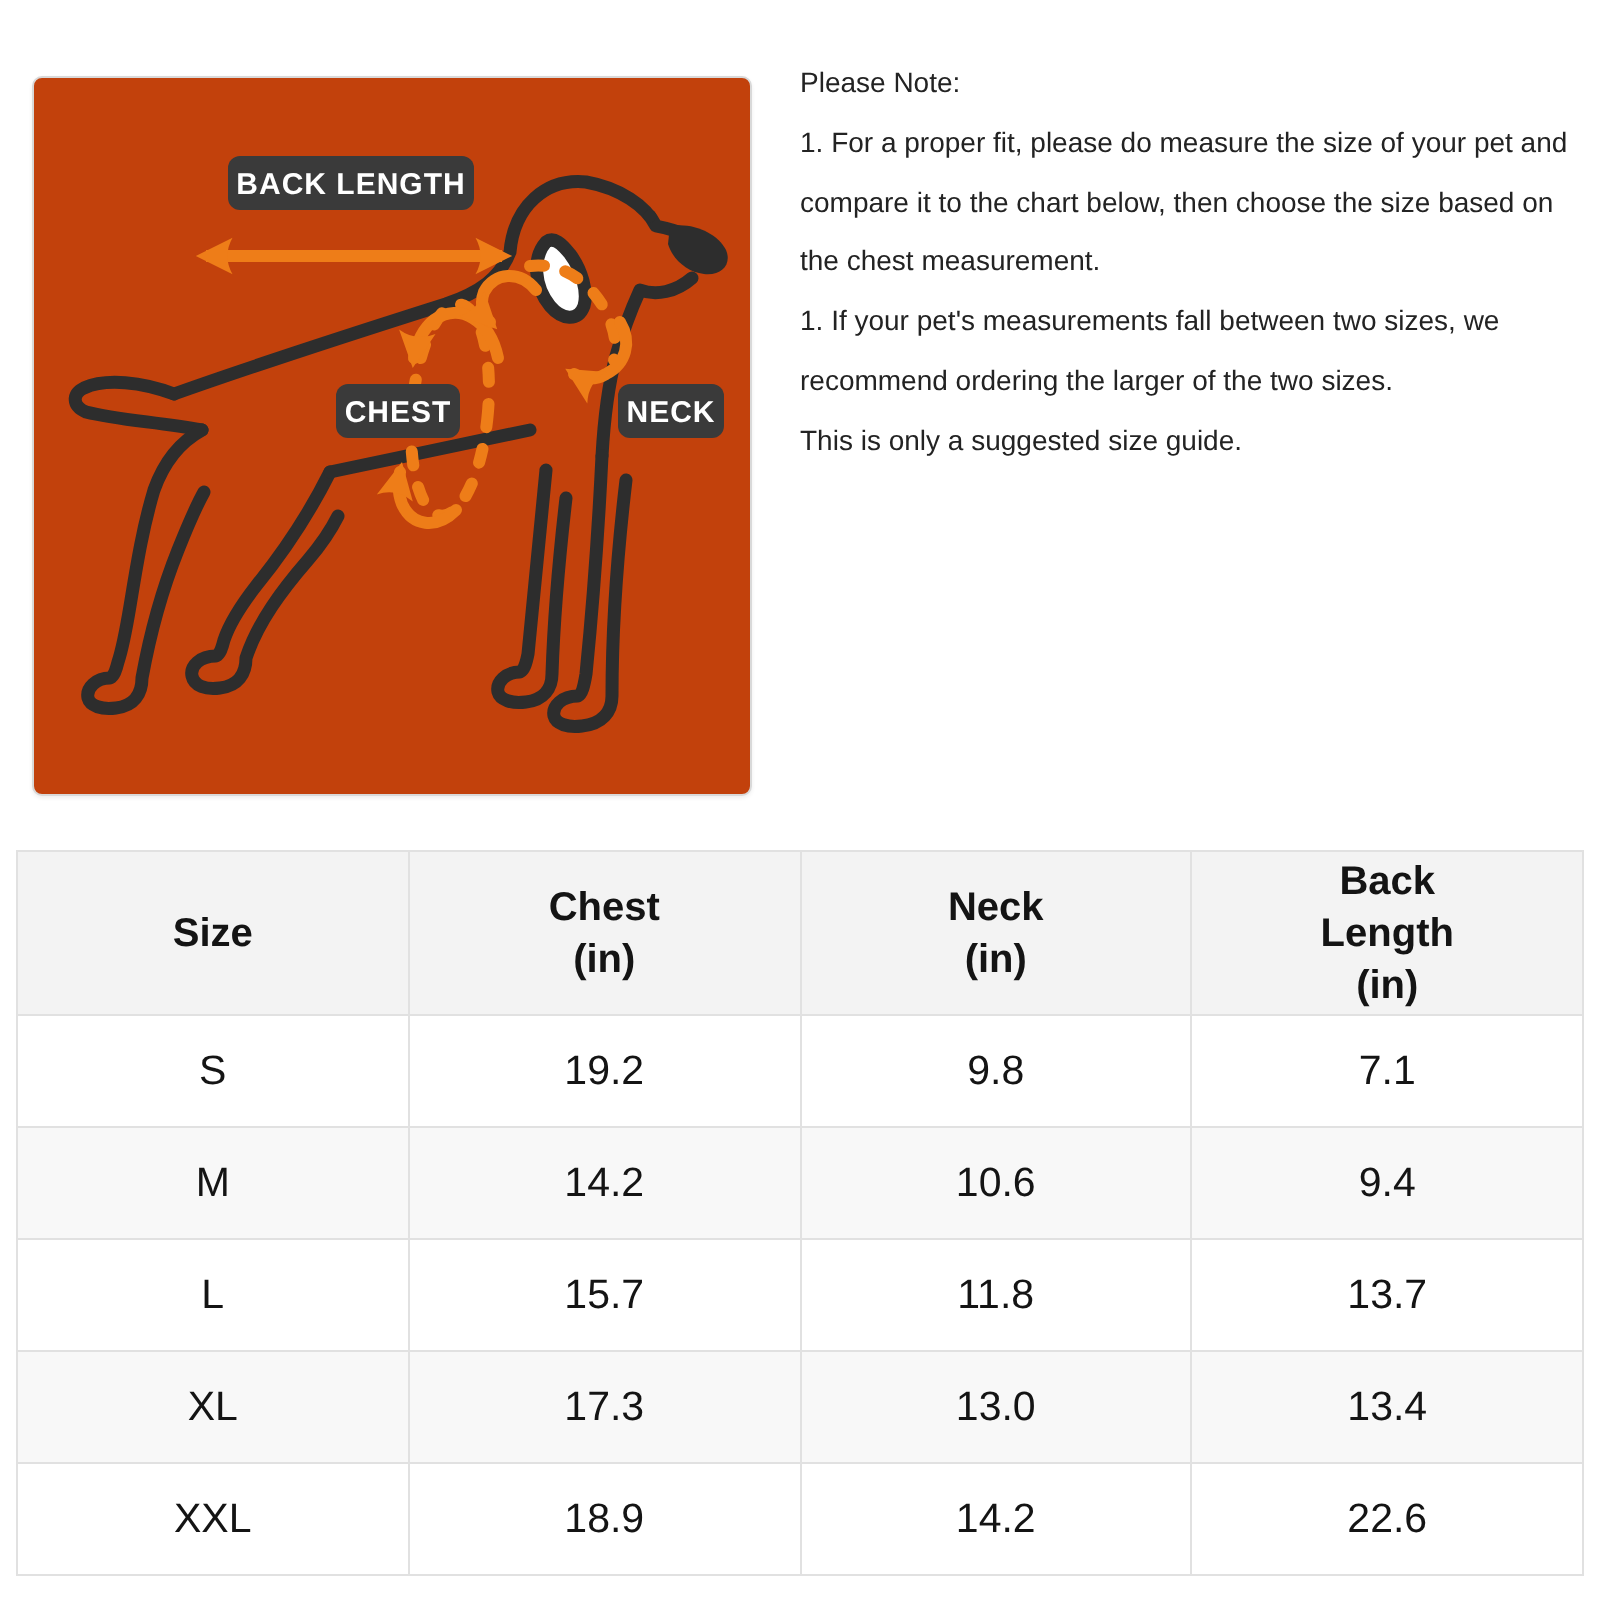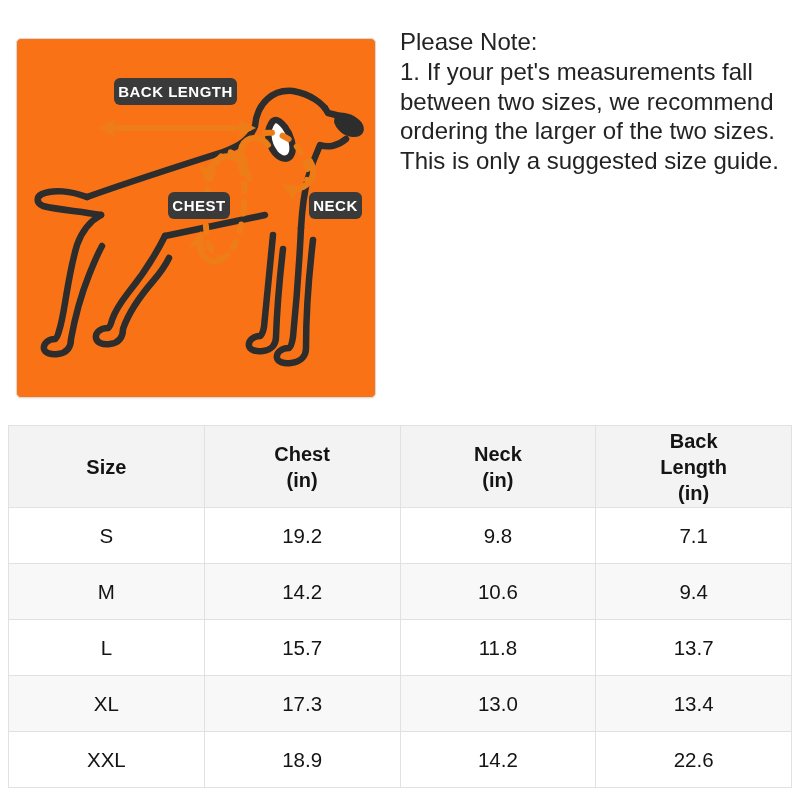--- a/index.html
+++ b/index.html
@@ -3,32 +3,32 @@
 <meta charset="utf-8">
 <style>
   html,body { margin:0; padding:0; background:#ffffff; }
   .canvas {
     position:relative; width:800px; height:800px; background:#ffffff; overflow:hidden;
     font-family:"Liberation Sans", sans-serif;
   }
   
   .diagram-box {
     position:absolute; left:16px; top:38px; width:360px; height:360px;
-    border:1px solid #d9d9d9; border-radius:5px; background:#f97316;
+    border:1px solid #d9d9d9; border-radius:5px; background:#c2410c;
     box-shadow:0 1px 2px rgba(0,0,0,0.07); box-sizing:border-box;
   }
   .diagram-box svg { display:block; width:358px; height:358px; }
   .svg-label-text {
     font-family:"Liberation Sans", sans-serif; font-weight:700; font-size:15px;
     letter-spacing:0.5px; fill:#ffffff;
   }
   
   .note {
     position:absolute; left:400px; top:27px; width:398px;
-    font-size:24px; line-height:29.8px; color:#232323;
+    font-size:14px; line-height:29.8px; color:#232323;
   }
   
   .size-table {
     position:absolute; left:8px; top:425px; width:784px;
     border-collapse:collapse; table-layout:fixed; text-align:center; color:#141414;
   }
   .size-table th {
     background:#f3f3f3; font-weight:700; font-size:20px; line-height:26px;
     height:81px; border:1px solid #e1e1e1; white-space:pre-line;
     padding:0; vertical-align:middle;
@@ -101,20 +101,21 @@
       </g>
       <g>
         <rect x="292" y="153" width="53" height="27" rx="6" fill="#3A3A3A"></rect>
         <text class="svg-label-text" x="318.5" y="172" text-anchor="middle">NECK</text>
       </g>
     </svg>
   </div>
 
   <div class="note">
     <div>Please Note:</div>
+    <div>1. For a proper fit, please do measure the size of your pet and compare it to the chart below, then choose the size based on the chest measurement.</div>
     <div>1. If your pet's measurements fall between two sizes, we recommend ordering the larger of the two sizes.</div>
     <div>This is only a suggested size guide.</div>
   </div>
 
   <table class="size-table">
     <thead>
       <tr>
         <th>Size</th>
         <th>Chest
 (in)</th>

